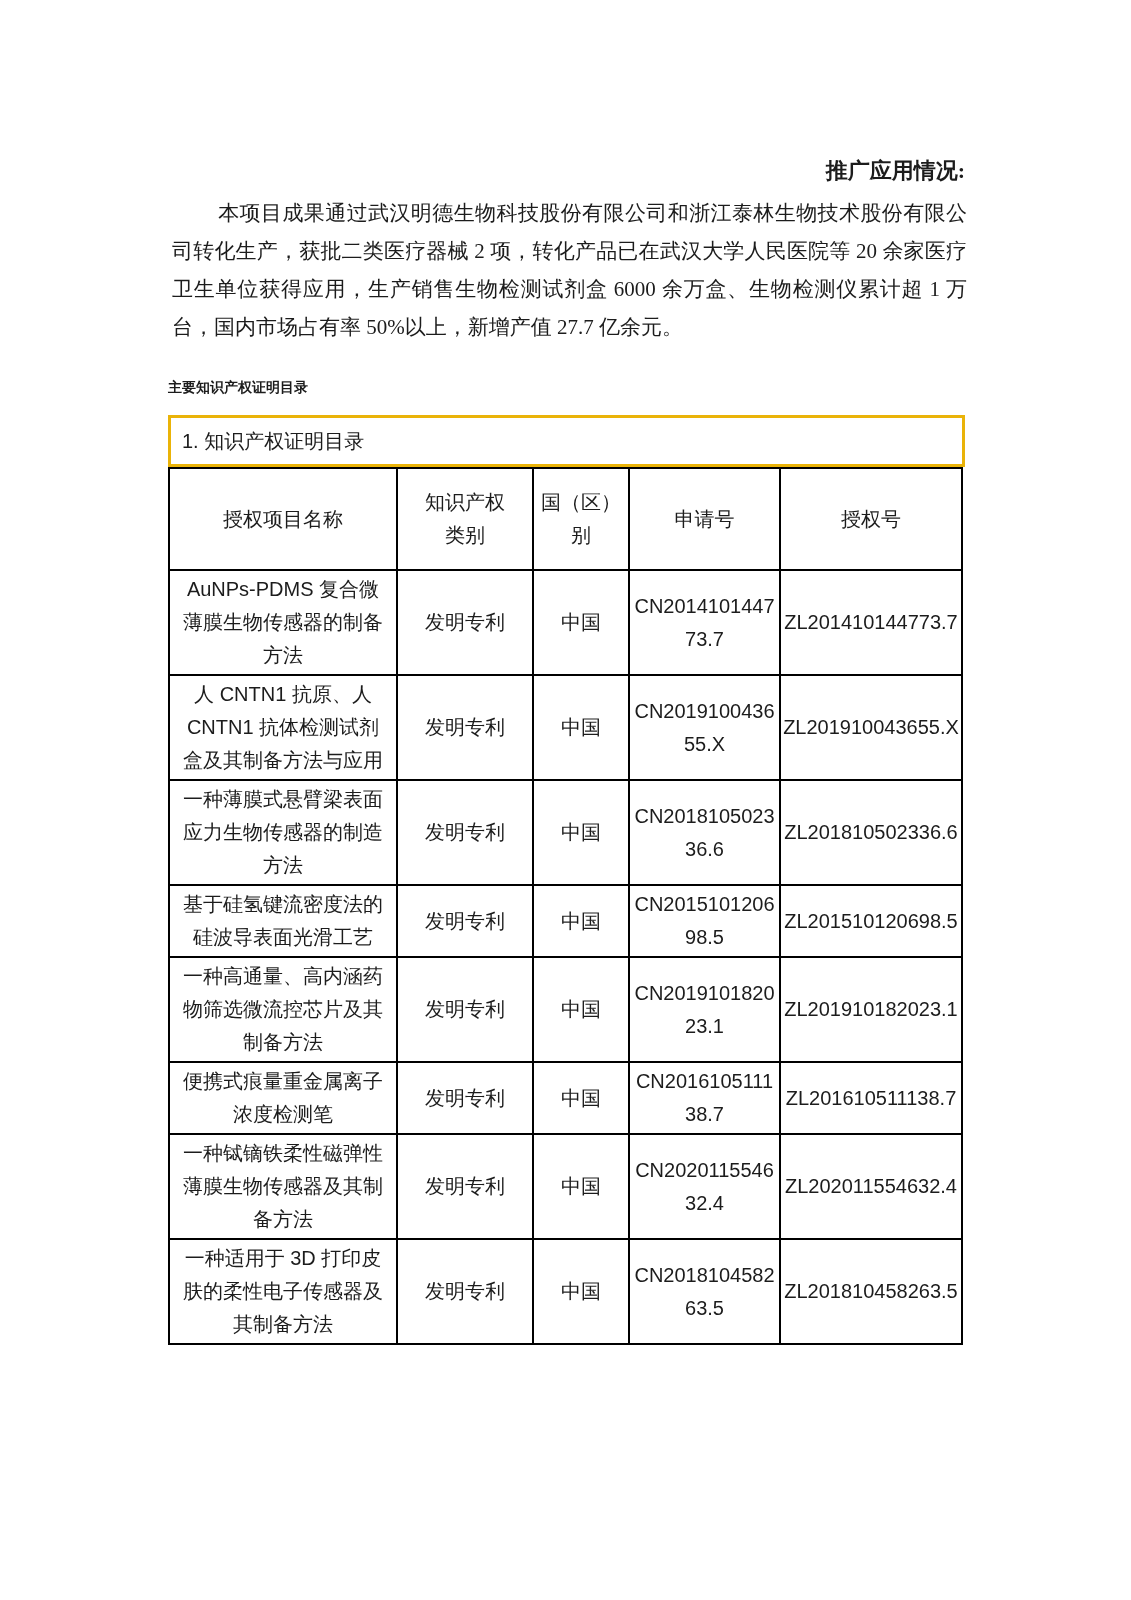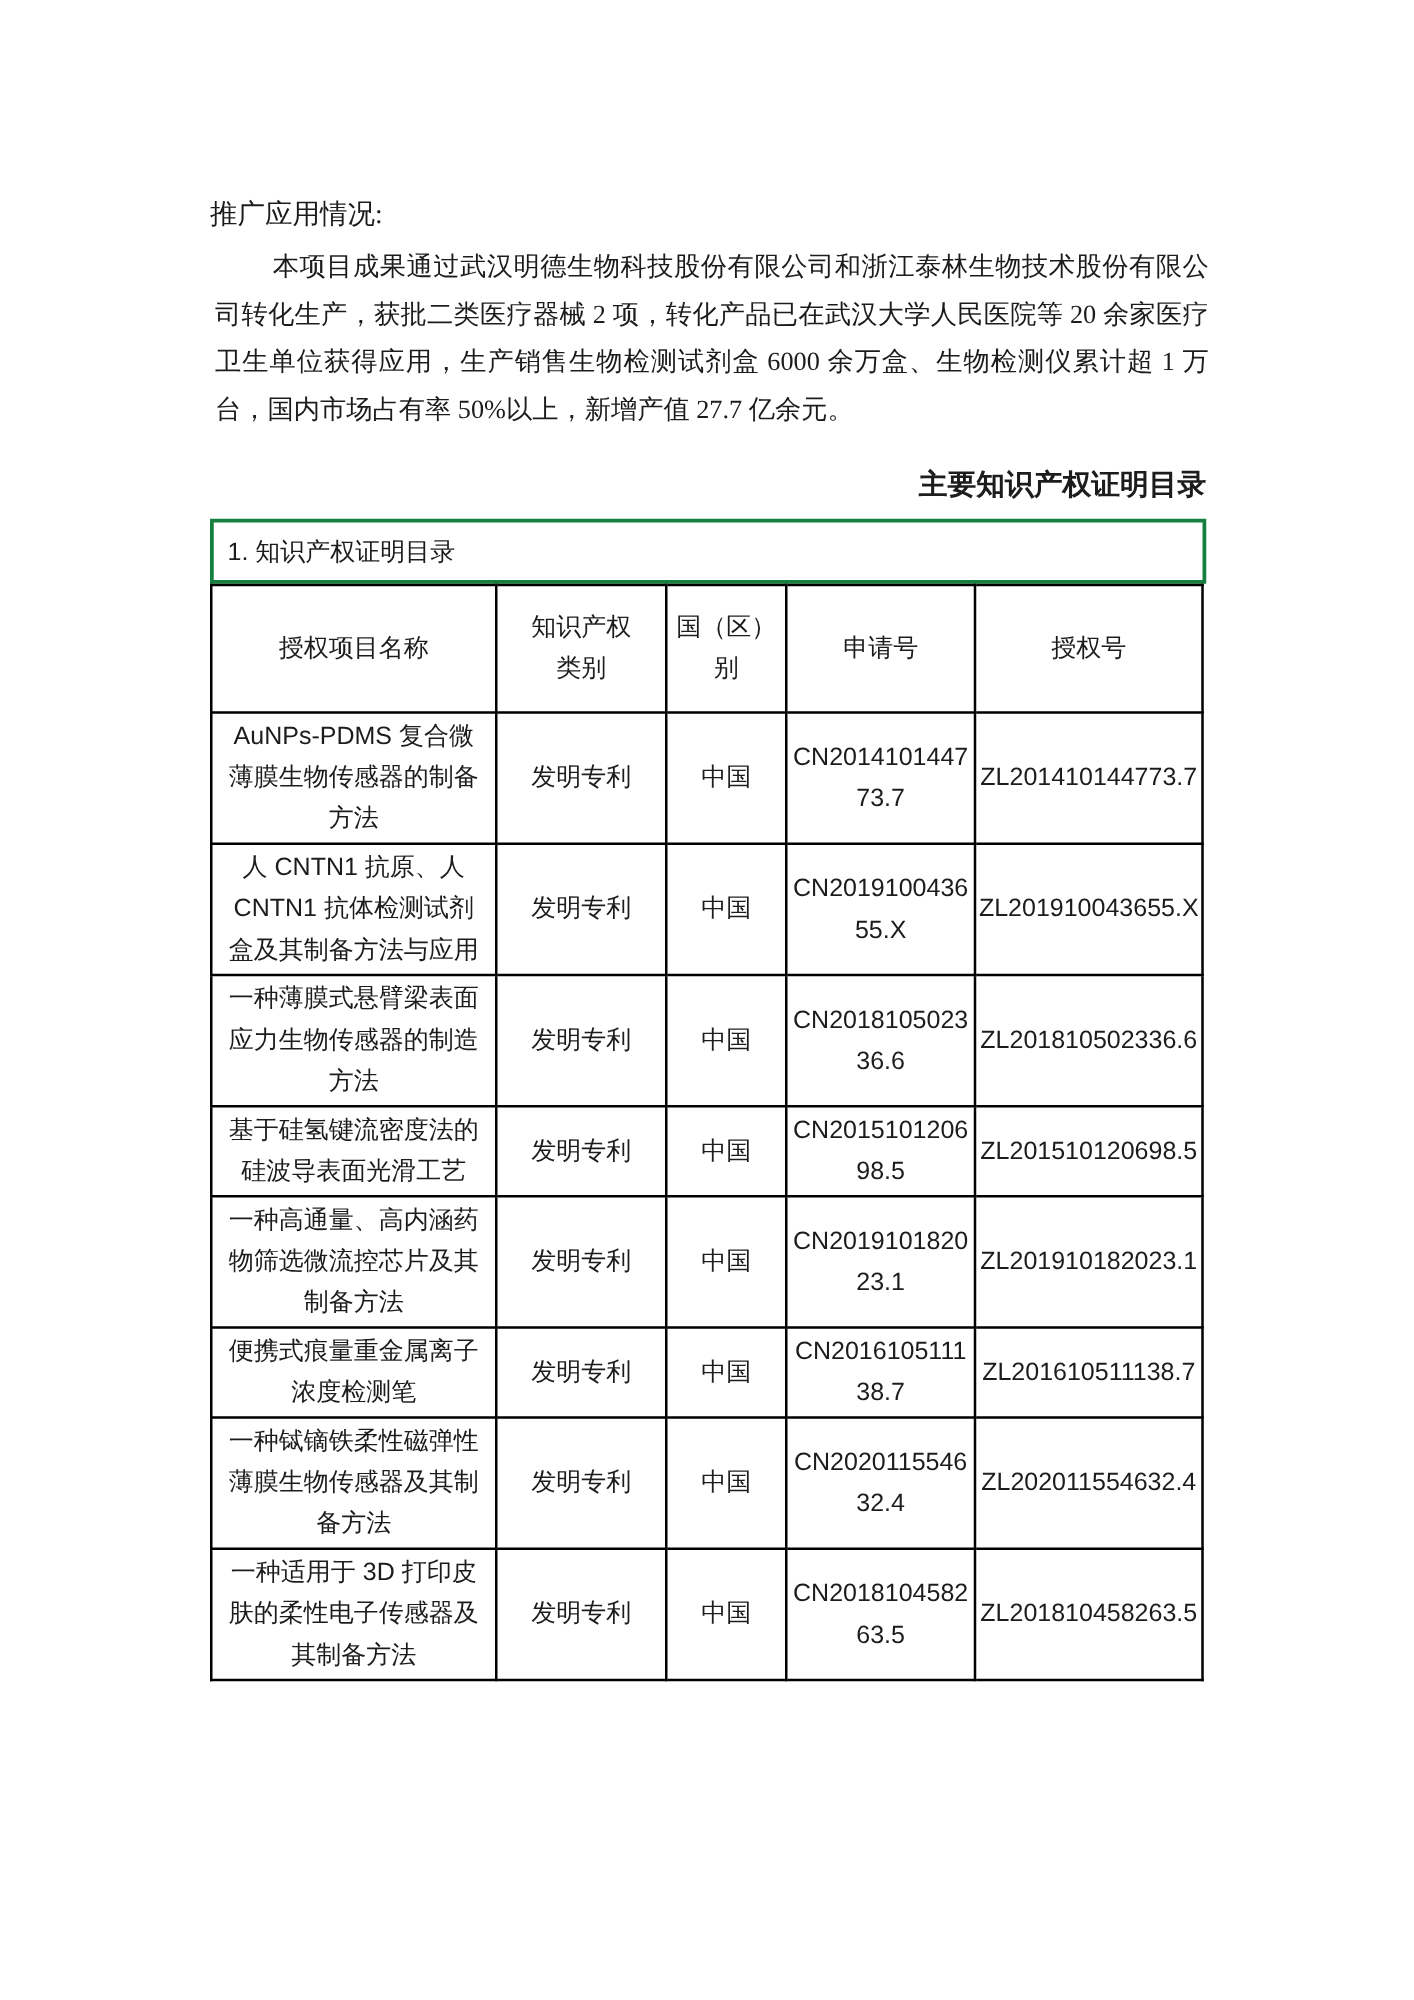--- a/index.html
+++ b/index.html
@@ -10,38 +10,38 @@
     font-family: "Liberation Sans", sans-serif;
     overflow: hidden;
   }
   .page {
     box-sizing: border-box;
     width: 1131px; height: 1600px;
     padding: 157px 166px 0 168px;
   }
   h1.sec-head {
     font-family: "Liberation Serif", serif;
-    font-size: 22px; font-weight: normal;
-    margin: 0 0 9px 0; line-height: 28px;
+    font-size: 22px; font-weight: bold;
+    margin: 0 0 9px 0; line-height: 28px; text-align: right;
   }
   p.body-para {
     font-family: "Liberation Serif", serif;
     font-size: 21px; line-height: 38px;
     text-align: justify; text-indent: 2.2em;
     margin: 4px; width: 795px;
   }
   h2.sec-head2 {
     font-family: "Liberation Serif", serif;
-    font-size: 23px; font-weight: bold;
-    margin: 29px 0 14px 0; line-height: 26px; text-align: right;
+    font-size: 14px; font-weight: bold;
+    margin: 29px 0 14px 0; line-height: 26px;
   }
   .caption-box {
     box-sizing: border-box;
     width: 797px; height: 52px;
-    border: 3px solid #15803d;
+    border: 3px solid #eab308;
     display: flex; align-items: center;
     padding-left: 11px;
     font-size: 20px;
     background: #ffffff;
   }
   table.ip-table {
     border-collapse: collapse;
     table-layout: fixed;
     width: 793px;
     margin-top: 0;

